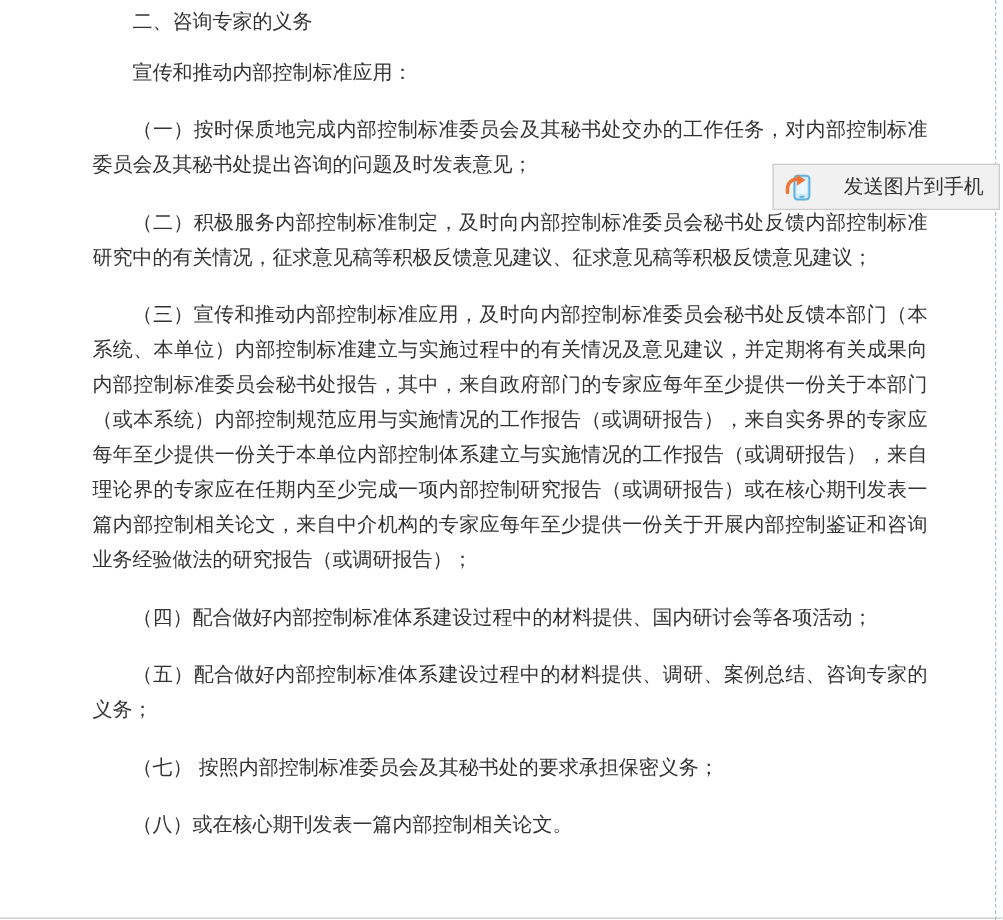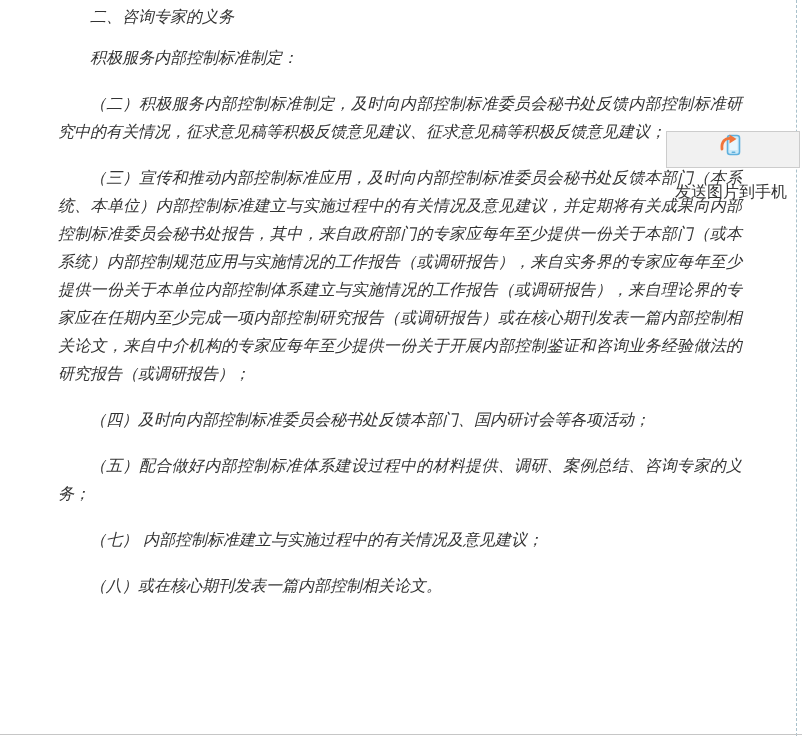--- a/index.html
+++ b/index.html
@@ -20,23 +20,22 @@
     left: 0;
     width: 802px;
     padding: 3px 60px 0 58px;
     box-sizing: border-box;
     color: #333333;
     font-size: 16px;
     line-height: 28px;
     text-align: justify;
   }
   .article p {
-    margin: 0 0 18px 0;
+    margin: 0 0 18px 16px;
     text-indent: 2em;
-    font-style: italic;
   }
   .article p.heading {
     margin-bottom: 13px;
   }
   .right-border {
     position: absolute;
     top: 0;
     bottom: 0;
     left: 796px;
     width: 0;
@@ -63,40 +62,40 @@
     gap: 24px;
     padding: 0 12px 0 8px;
     background: #f1f1f1;
     border: 1px solid #cccccc;
     font-family: "DejaVu Sans", sans-serif;
     font-size: 16px;
     color: #333333;
     cursor: pointer;
     z-index: 2;
     white-space: nowrap;
-    flex-direction: column;
   }
   .send-btn .icon {
     width: 24px;
     height: 26px;
     display: inline-block;
     flex: 0 0 auto;
   }
 </style>
 </head>
 <body>
 
 <div class="article">
   <p class="heading">二、咨询专家的义务</p>
-  <p>积极服务内部控制标准制定：</p>
+  <p>宣传和推动内部控制标准应用：</p>
+  <p>（一）按时保质地完成内部控制标准委员会及其秘书处交办的工作任务，对内部控制标准委员会及其秘书处提出咨询的问题及时发表意见；</p>
   <p>（二）积极服务内部控制标准制定，及时向内部控制标准委员会秘书处反馈内部控制标准研究中的有关情况，征求意见稿等积极反馈意见建议、征求意见稿等积极反馈意见建议；</p>
   <p>（三）宣传和推动内部控制标准应用，及时向内部控制标准委员会秘书处反馈本部门（本系统、本单位）内部控制标准建立与实施过程中的有关情况及意见建议，并定期将有关成果向内部控制标准委员会秘书处报告，其中，来自政府部门的专家应每年至少提供一份关于本部门（或本系统）内部控制规范应用与实施情况的工作报告（或调研报告），来自实务界的专家应每年至少提供一份关于本单位内部控制体系建立与实施情况的工作报告（或调研报告），来自理论界的专家应在任期内至少完成一项内部控制研究报告（或调研报告）或在核心期刊发表一篇内部控制相关论文，来自中介机构的专家应每年至少提供一份关于开展内部控制鉴证和咨询业务经验做法的研究报告（或调研报告）；</p>
-  <p>（四）及时向内部控制标准委员会秘书处反馈本部门、国内研讨会等各项活动；</p>
+  <p>（四）配合做好内部控制标准体系建设过程中的材料提供、国内研讨会等各项活动；</p>
   <p>（五）配合做好内部控制标准体系建设过程中的材料提供、调研、案例总结、咨询专家的义务；</p>
-  <p>（七） 内部控制标准建立与实施过程中的有关情况及意见建议；</p>
+  <p>（七） 按照内部控制标准委员会及其秘书处的要求承担保密义务；</p>
   <p>（八）或在核心期刊发表一篇内部控制相关论文。</p>
 </div>
 
 <div class="right-border"></div>
 <div class="bottom-border"></div>
 
 <div class="send-btn">
   <span class="icon">
     <svg width="24" height="26" viewBox="0 0 24 26" xmlns="http://www.w3.org/2000/svg">
       <rect x="8.5" y="3.5" width="12" height="19" rx="2.5" fill="#cdeaf8" stroke="#5fb0dd" stroke-width="1.6"></rect>

